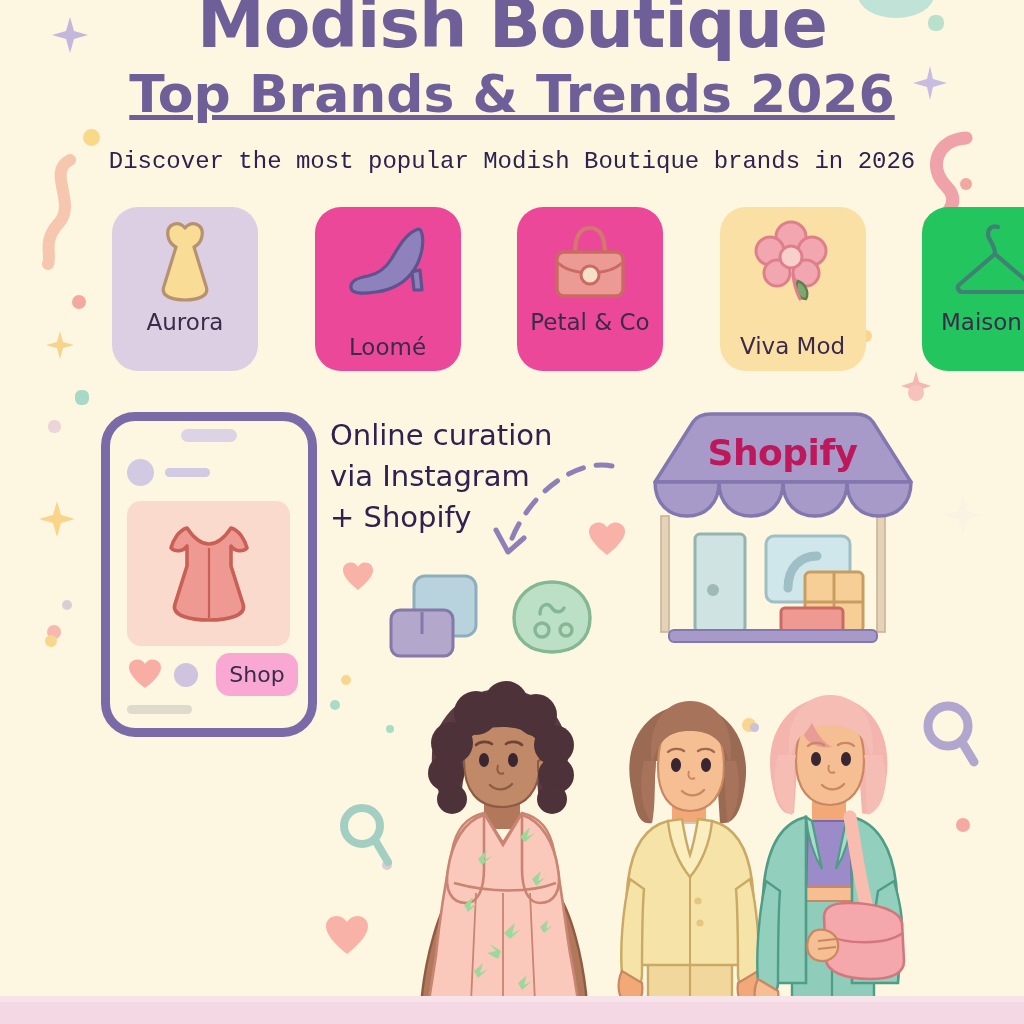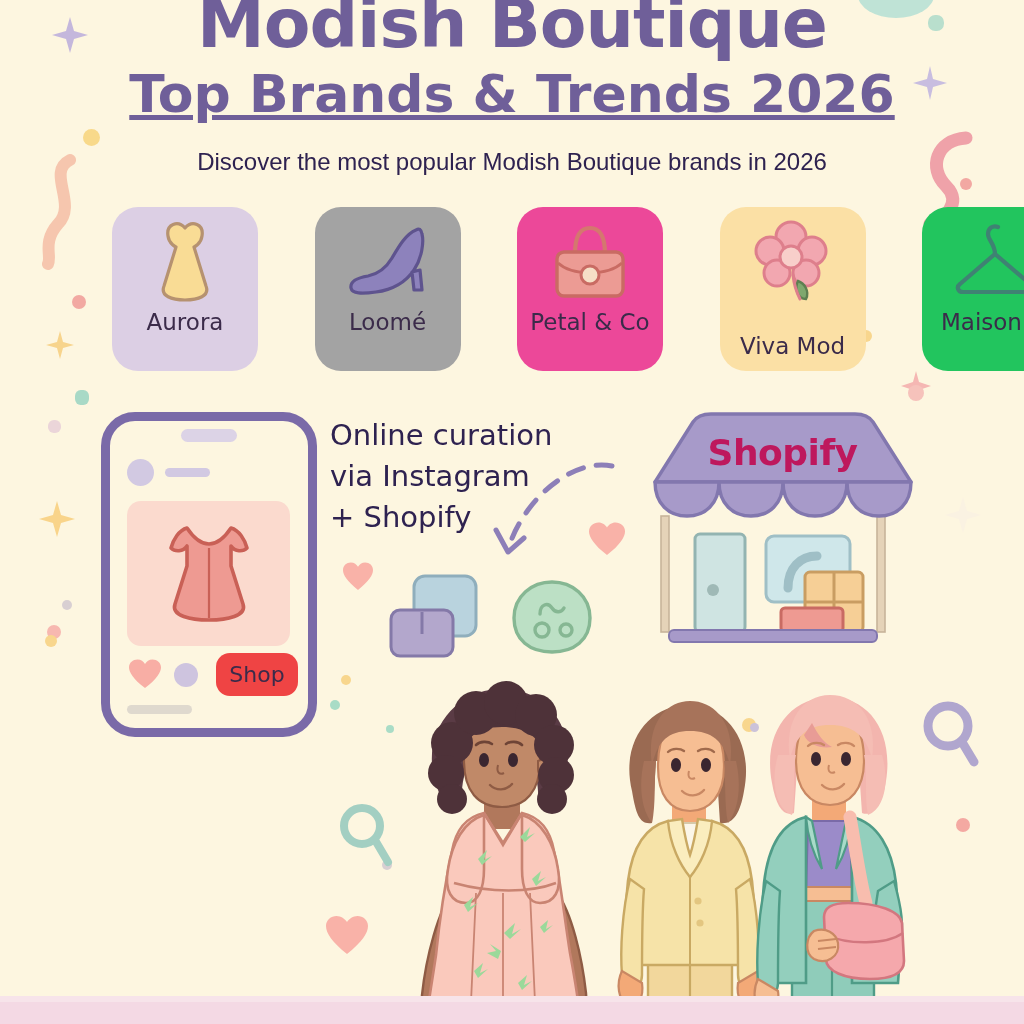--- a/index.html
+++ b/index.html
@@ -31,21 +31,21 @@
   }
   #title-sub {
     font-family: "DejaVu Sans", sans-serif;
     font-size: 52px; font-weight: bold;
     color: #6F5F99;
     margin-top: 6px;
     white-space: nowrap;
     text-decoration: underline;
   }
   #tagline {
-    font-family: Liberation Sans, sans-serif;
+    font-family: Liberation Mono, monospace;
     font-size: 24px;
     color: #2E2250;
     margin-top: 24px;
     white-space: nowrap;
   }
 
   
   #brands {
     position: absolute; left: 112px; top: 207px;
     width: 956px; height: 164px;
@@ -103,21 +103,21 @@
   }
   #phone-heart { position: absolute; left: 18px; top: 238px; }
   #phone-circle {
     position: absolute; left: 64px; top: 242px;
     width: 24px; height: 24px; border-radius: 50%;
     background: #CEC4DF;
   }
   #phone-shop-btn {
     position: absolute; left: 106px; top: 232px;
     width: 82px; height: 43px;
-    border-radius: 14px; background: #ef4444;
+    border-radius: 14px; background: #f9a8d4;
     display: flex; align-items: center; justify-content: center;
     font-size: 22px; font-weight: 500; color: #3B2B4A;
   }
   #phone-footbar {
     position: absolute; left: 17px; top: 284px;
     width: 65px; height: 9px; border-radius: 5px;
     background: #DFD9CE;
   }
 
   
@@ -225,21 +225,21 @@
 
     <div class="brand-card" style="background:#DCCFE4;">
       <div class="brand-icon">
         <svg width="78" height="84" viewBox="0 0 78 84">
           <path d="M39 8 C32 0 20 4 22 16 C23 24 30 27 30 27 L18 66 C14 76 26 80 39 80 C52 80 64 76 60 66 L48 27 C48 27 55 24 56 16 C58 4 46 0 39 8 Z" fill="#F9DC95" stroke="#B69270" stroke-width="3.2" stroke-linejoin="round"></path>
         </svg>
       </div>
       <div class="brand-label">Aurora</div>
     </div>
 
-    <div class="brand-card" style="background:#a3a3a3;">
+    <div class="brand-card" style="background:#ec4899;gap:25px;">
       <div class="brand-icon">
         <svg width="88" height="84" viewBox="0 0 88 84">
           <path d="M72 10 C62 14 55 26 48 38 C42 48 34 54 24 56 C12 58 6 62 7 68 C8 74 18 74 32 72 C48 70 62 62 70 50 C78 38 80 22 78 14 C77 9 75 8 72 10 Z
                    M68 52 L70 70 L78 70 L76 50 Z" fill="#8D82BC" stroke="#5E538E" stroke-width="3.2" stroke-linejoin="round"></path>
         </svg>
       </div>
       <div class="brand-label">Loomé</div>
     </div>
 
     <div class="brand-card" style="background:#ec4899;">

